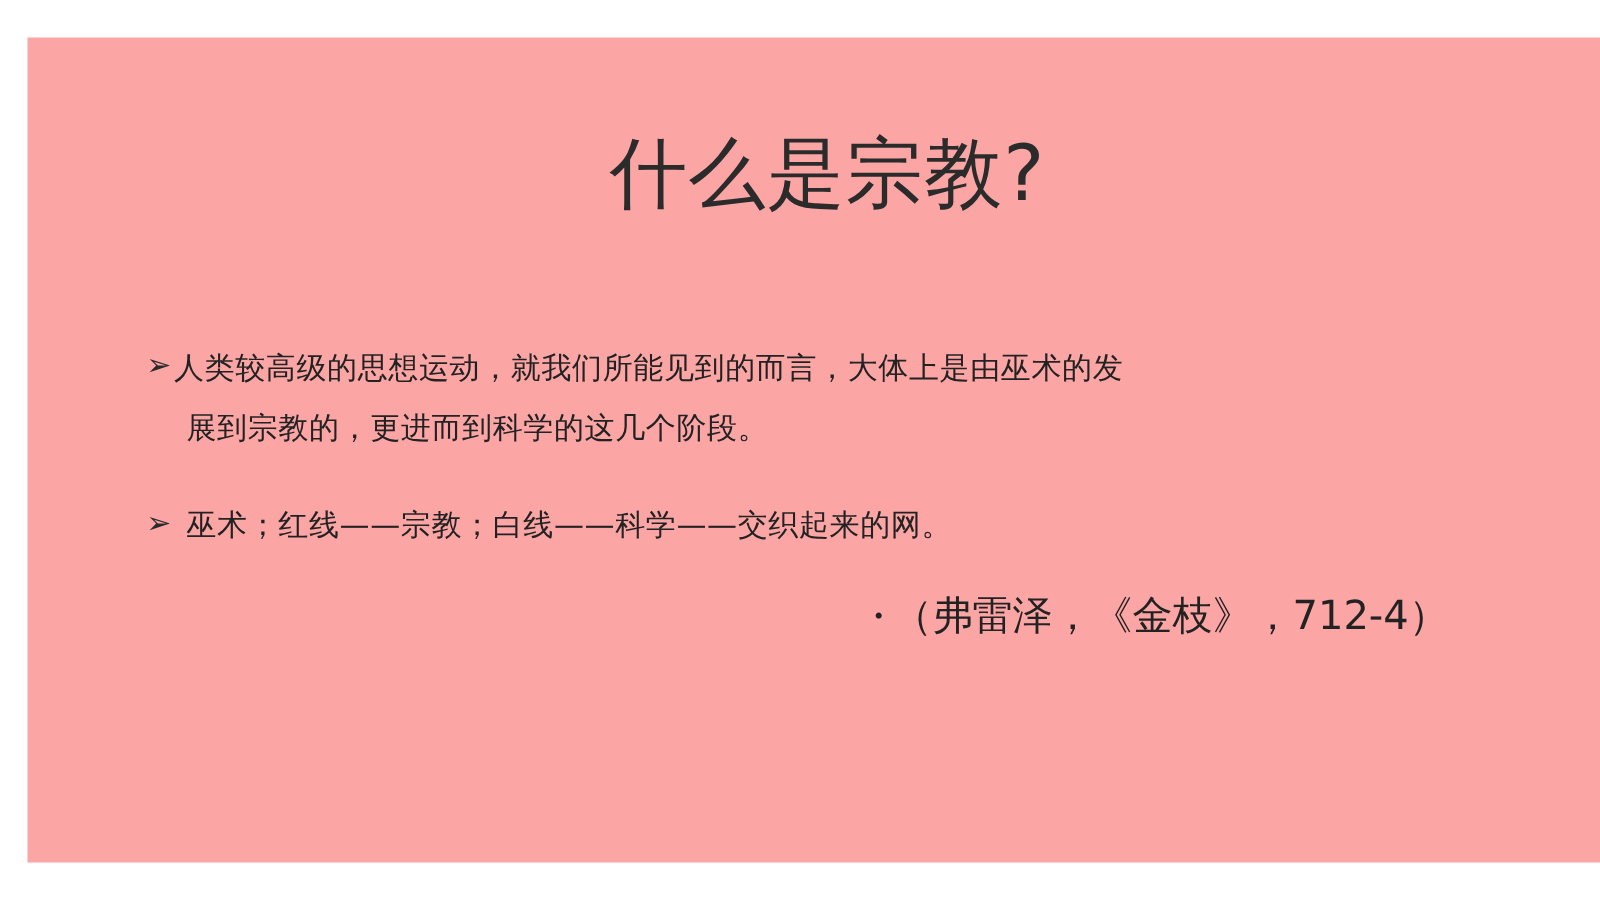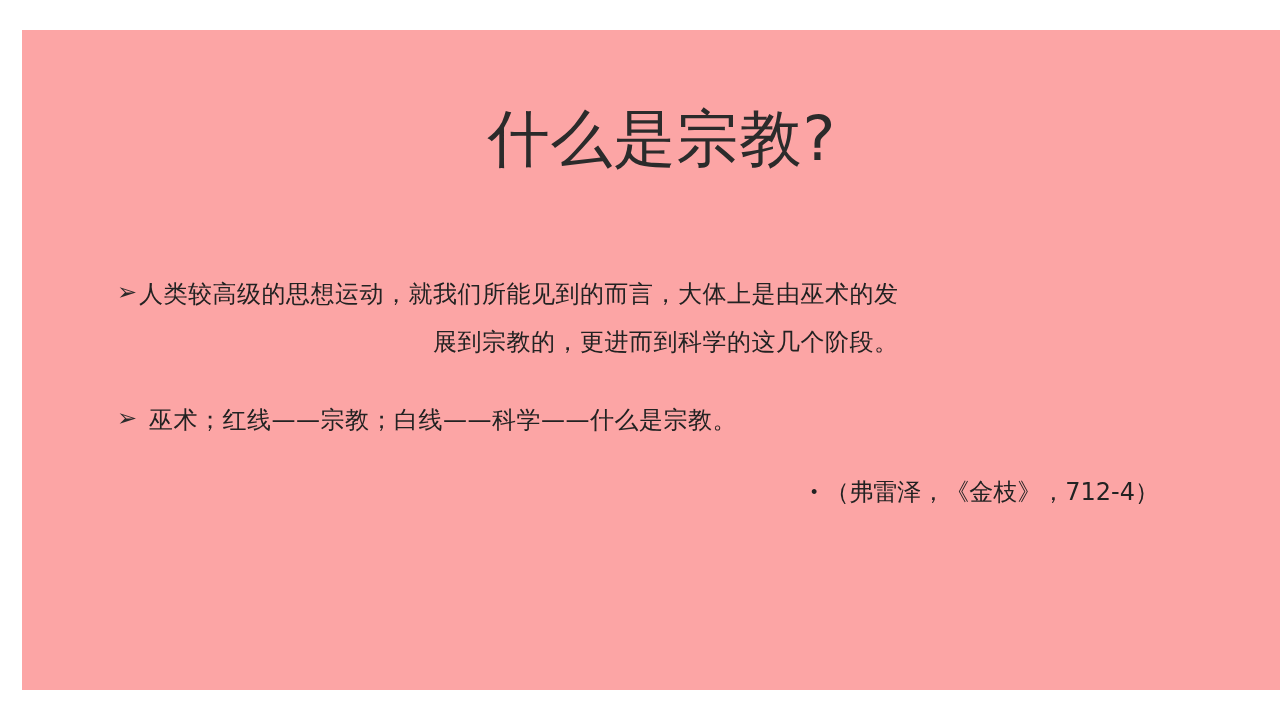--- a/index.html
+++ b/index.html
@@ -55,38 +55,37 @@
     font-size: 24px;
     line-height: 48px;
     color: #222222;
     letter-spacing: 0.5px;
     font-family: "DejaVu Sans", "Liberation Sans", sans-serif;
     text-indent: 0;
   }
   .bullet-text .indent-line {
     display: block;
     padding-left: 10px;
-    text-align: right;
   }
   #source-row {
     margin-top: 8px;
     text-align: right;
     padding-right: 18px;
     display: flex;
     justify-content: flex-end;
     align-items: center;
   }
   #source-marker {
     font-size: 18px;
     color: #222;
     margin-right: 8px;
     line-height: 1;
   }
   #source-text {
-    font-size: 24px;
+    font-size: 32px;
     color: #222222;
     line-height: 36px;
     font-family: "DejaVu Sans", "Liberation Sans", sans-serif;
   }
 </style>
 </head>
 <body>
 
 <div id="slide" style="background: #fca5a5; padding-left: 44px;">
 
@@ -98,21 +97,21 @@
       <span class="bullet-marker">➢</span>
       <div class="bullet-text">
         <span>人类较高级的思想运动，就我们所能见到的而言，大体上是由巫术的发</span>
         <span class="indent-line">展到宗教的，更进而到科学的这几个阶段。</span>
       </div>
     </div>
 
     <div class="bullet-row">
       <span class="bullet-marker">➢</span>
       <div class="bullet-text">
-        <span class="indent-line">巫术；红线——宗教；白线——科学——什么是宗教。</span>
+        <span class="indent-line">巫术；红线——宗教；白线——科学——交织起来的网。</span>
       </div>
     </div>
 
     <div id="source-row">
       <span id="source-marker">•</span>
       <span id="source-text">（弗雷泽，《金枝》，712-4）</span>
     </div>
 
   </div>
 </div>

